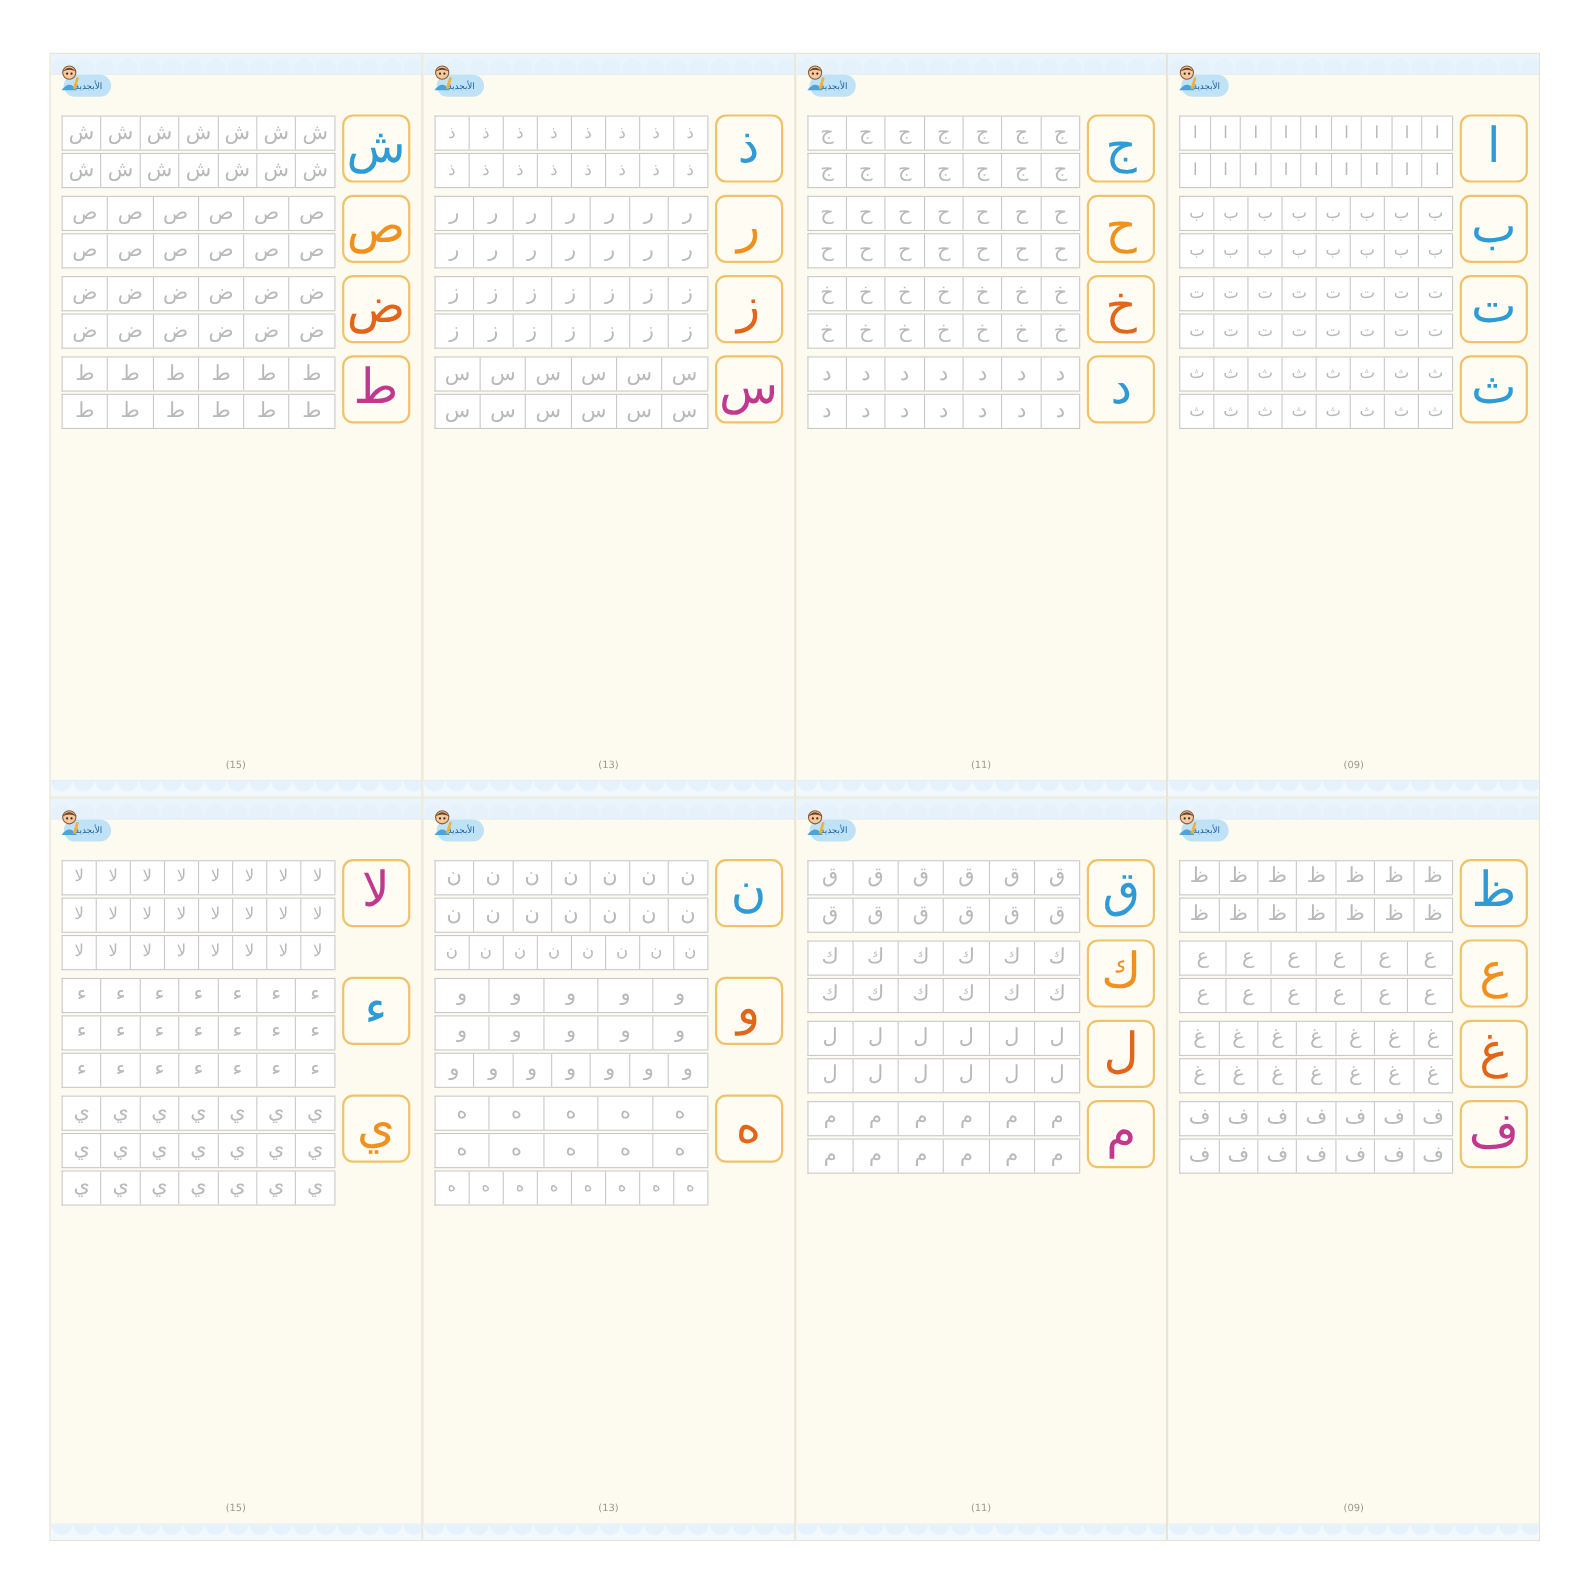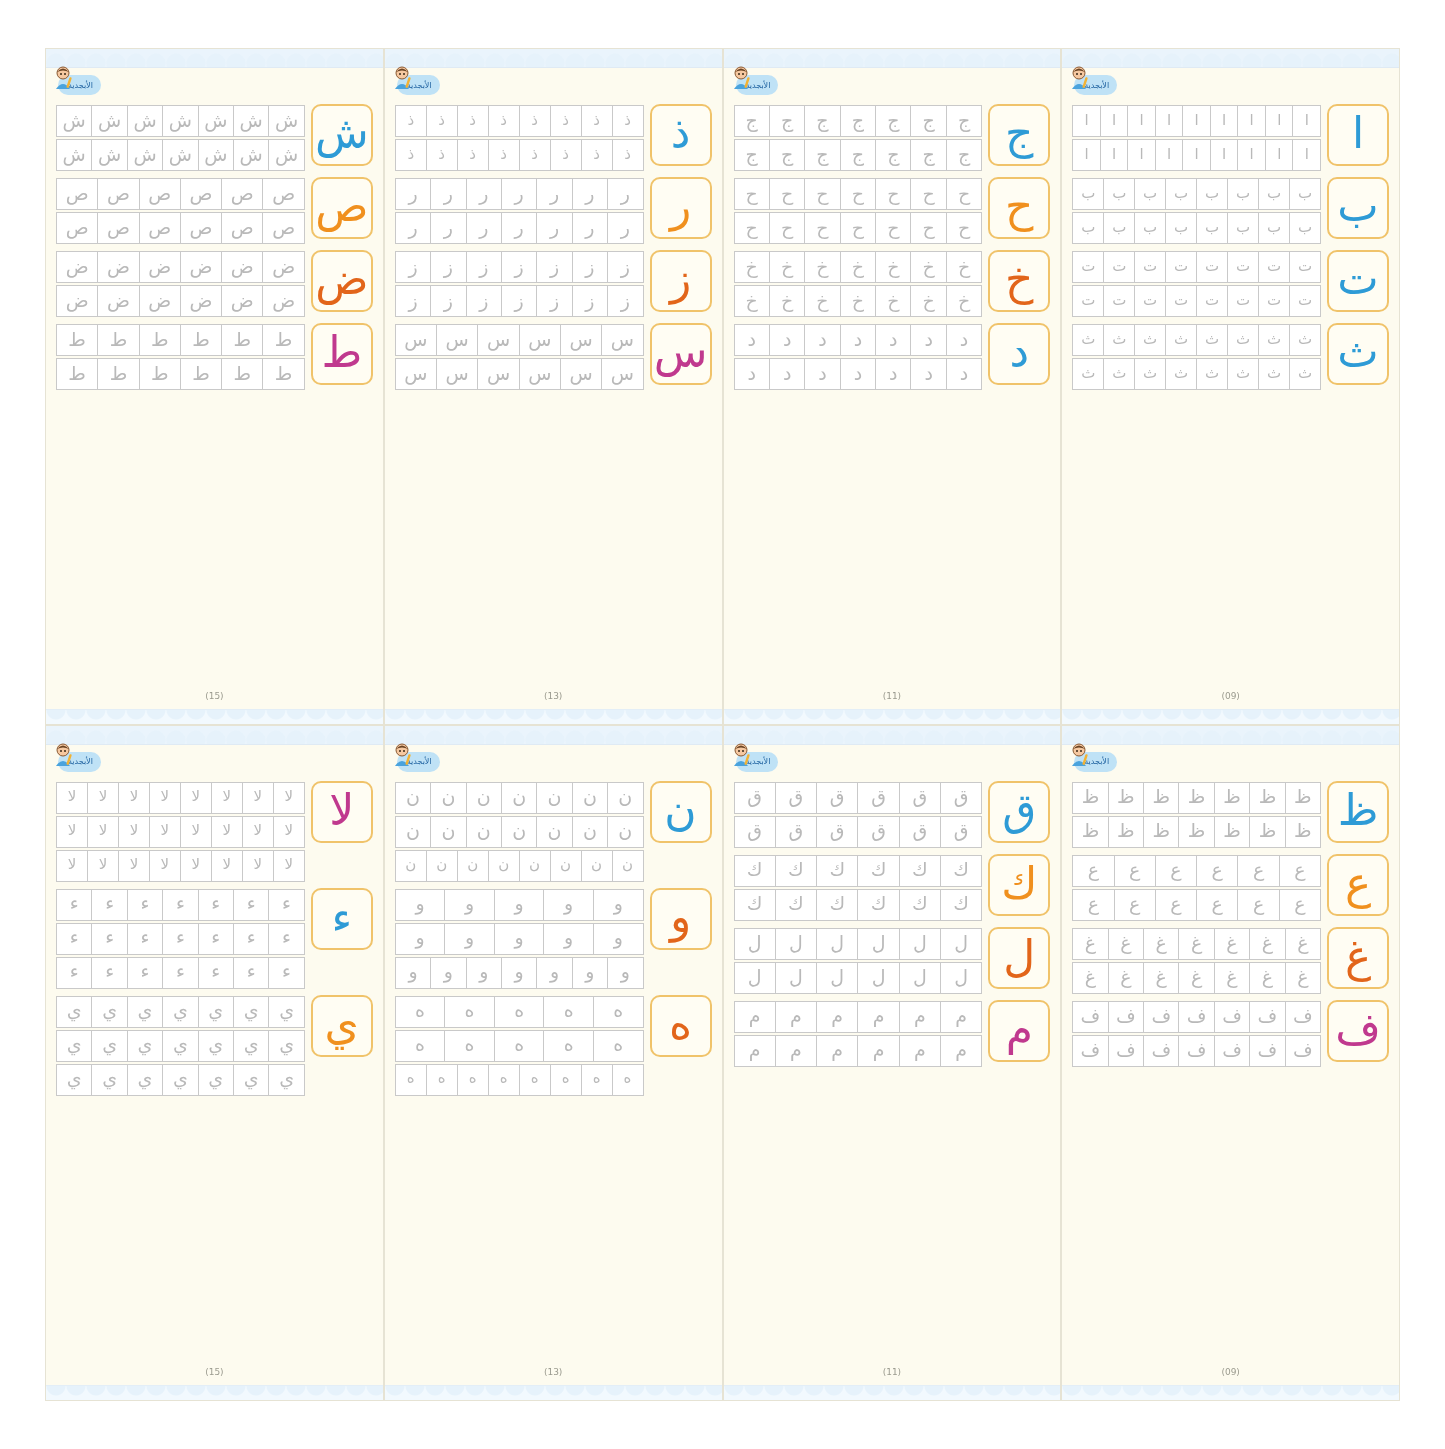--- a/index.html
+++ b/index.html
@@ -38,21 +38,21 @@
       radial-gradient(circle at 10px 14px, #e6f2fb 9px, transparent 10px) repeat-x,
       linear-gradient(#eaf4fc,#eaf4fc);
     background-size:20px 18px, 100% 100%;
     border-bottom:1px solid #dfeaf4;
     flex:0 0 auto;
   }
   .page-header{
     flex:0 0 auto;
     height:34px;
     display:flex;
-    align-items:center;
+    align-items:flex-start;
     justify-content:flex-end;
     padding:0 12px;
   }
   .badge{
     display:flex;
     align-items:center;
     gap:4px;
     background:#bfe2f6;
     border-radius:10px;
     padding:2px 8px 2px 10px;

